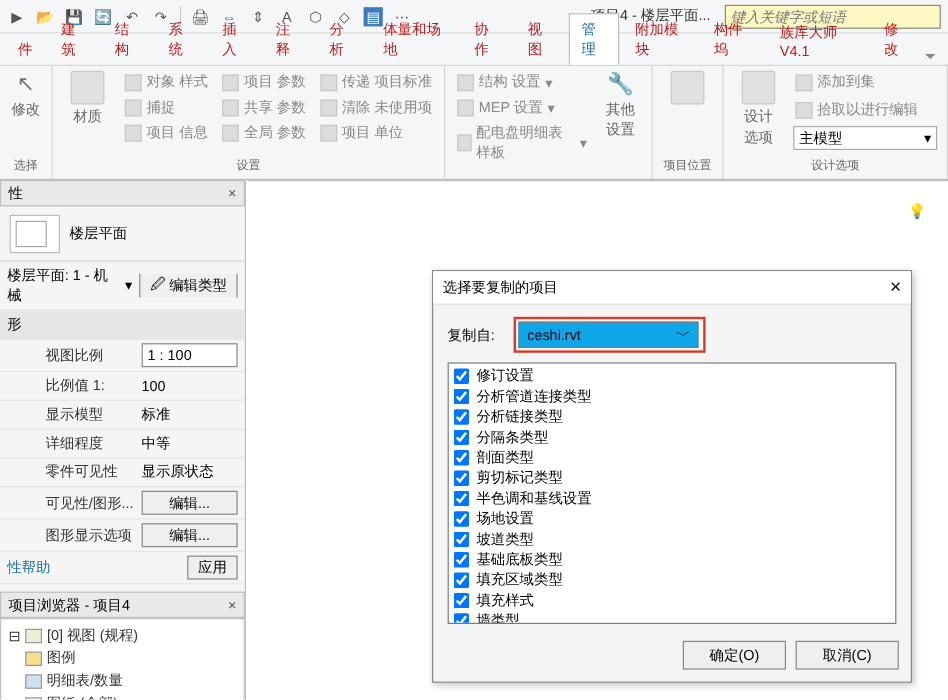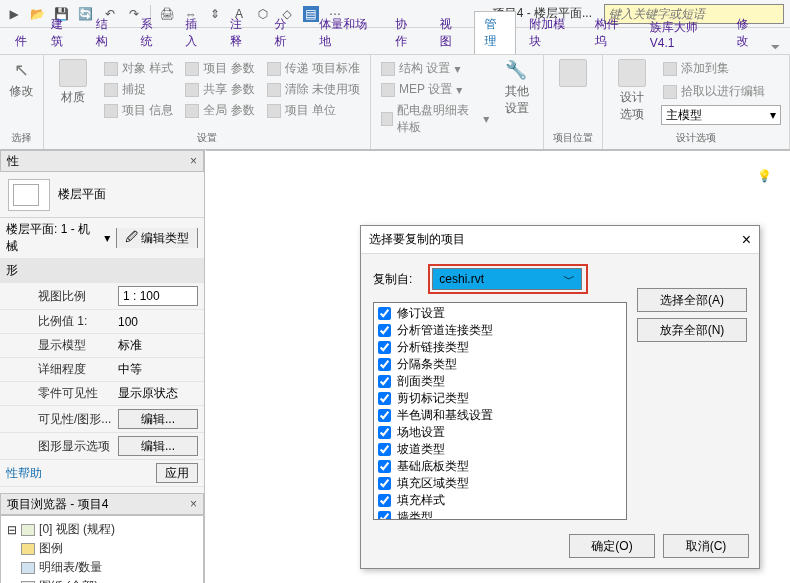--- a/index.html
+++ b/index.html
@@ -7,21 +7,21 @@
 
 
 .qat { height: 28px; background: #f5f6f7; display: flex; align-items: center; padding: 0 6px; gap: 8px; border-bottom: 1px solid #d4d4d4; }
 .qat .ico { width: 16px; height: 16px; display: inline-flex; align-items: center; justify-content: center; color: #555; cursor: pointer; }
 .qat .sep { width: 1px; height: 18px; background: #ccc; }
 .qat .title { margin-left: auto; margin-right: 4px; color: #333; }
 .qat .search { width: 180px; height: 20px; border: 1px solid #888; font-style: italic; color: #888; padding: 0 4px; background: #fef9c3; }
 
 
 .tabs { height: 26px; background: #f5f6f7; display: flex; align-items: flex-end; padding: 0 4px; gap: 2px; }
-.tab { padding: 4px 10px; color: #4c1d95; cursor: pointer; border: 1px solid transparent; border-bottom: none; }
+.tab { padding: 4px 10px; color: #b91c1c; cursor: pointer; border: 1px solid transparent; border-bottom: none; }
 .tab.active { background: #fff; border-color: #bfbfbf; color: #1a6fb0; }
 .tabs .help { margin-left: auto; color: #888; padding-right: 6px; }
 
 
 .ribbon { height: 96px; background: #f5f6f7; border-top: 1px solid #d4d4d4; border-bottom: 1px solid #bfbfbf; display: flex; }
 .rgroup { border-right: 1px solid #d4d4d4; padding: 4px 8px; display: flex; flex-direction: column; justify-content: space-between; align-items: center; }
 .rgroup .body { display: flex; gap: 8px; align-items: flex-start; }
 .bigbtn { width: 42px; display: flex; flex-direction: column; align-items: center; gap: 2px; cursor: pointer; color: #666; }
 .bigbtn .bigico { width: 28px; height: 28px; background: #e0e0e0; border: 1px solid #c8c8c8; border-radius: 2px; }
 .smallcol { display: flex; flex-direction: column; gap: 2px; }
@@ -383,28 +383,20 @@
             <input type="checkbox" checked="" style="">
             <span>填充样式</span>
           </div>
         <div class="li">
             <input type="checkbox" checked="" style="">
             <span>墙类型</span>
           </div>
 
       </div>
     </div>
-    <div class="dlgright">
-      <div class="dlgbtn">
-          <span>选择全部(A)</span>
-        </div>
-      <div class="dlgbtn">
-          <span>放弃全部(N)</span>
-        </div>
-    </div>
   </div>
   <div class="dlgfoot">
     <div class="dlgbtn">
         <span>确定(O)</span>
       </div>
     <div class="dlgbtn">
         <span>取消(C)</span>
       </div>
   </div>
 </div>

